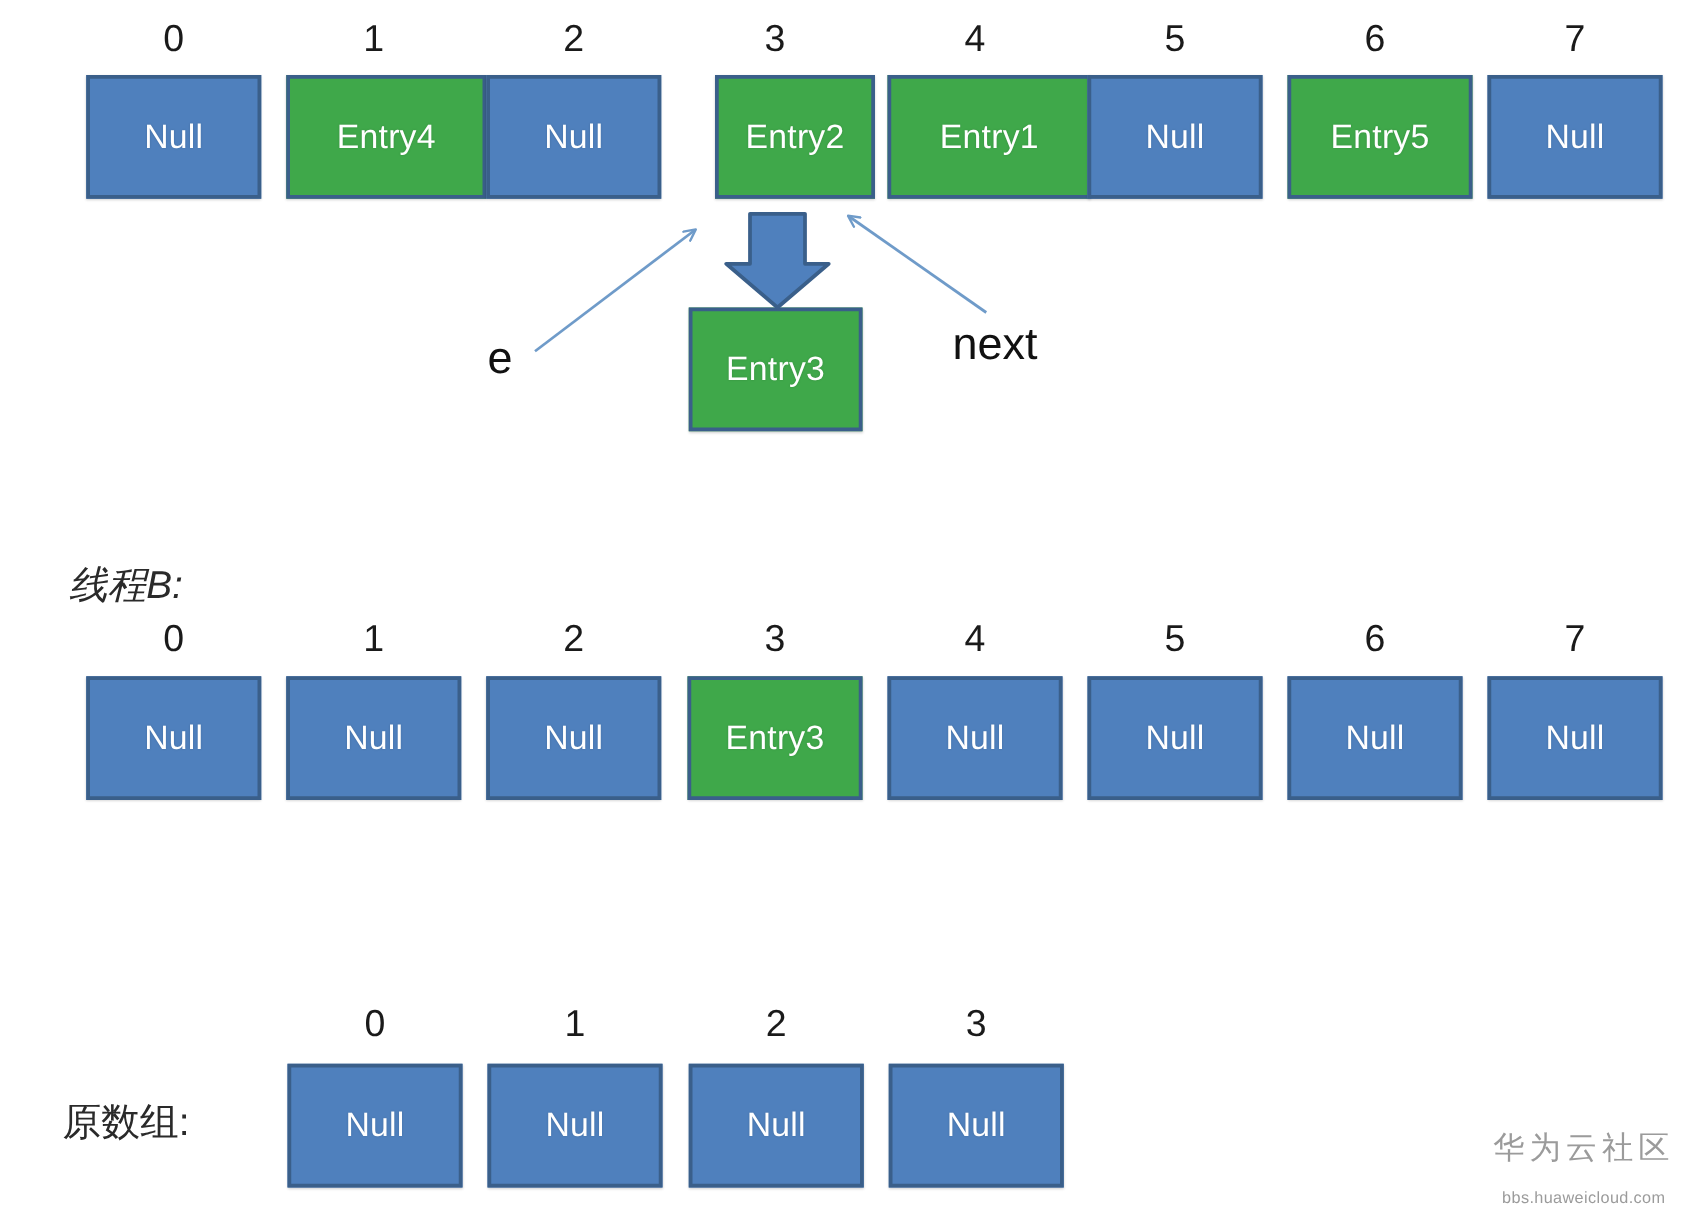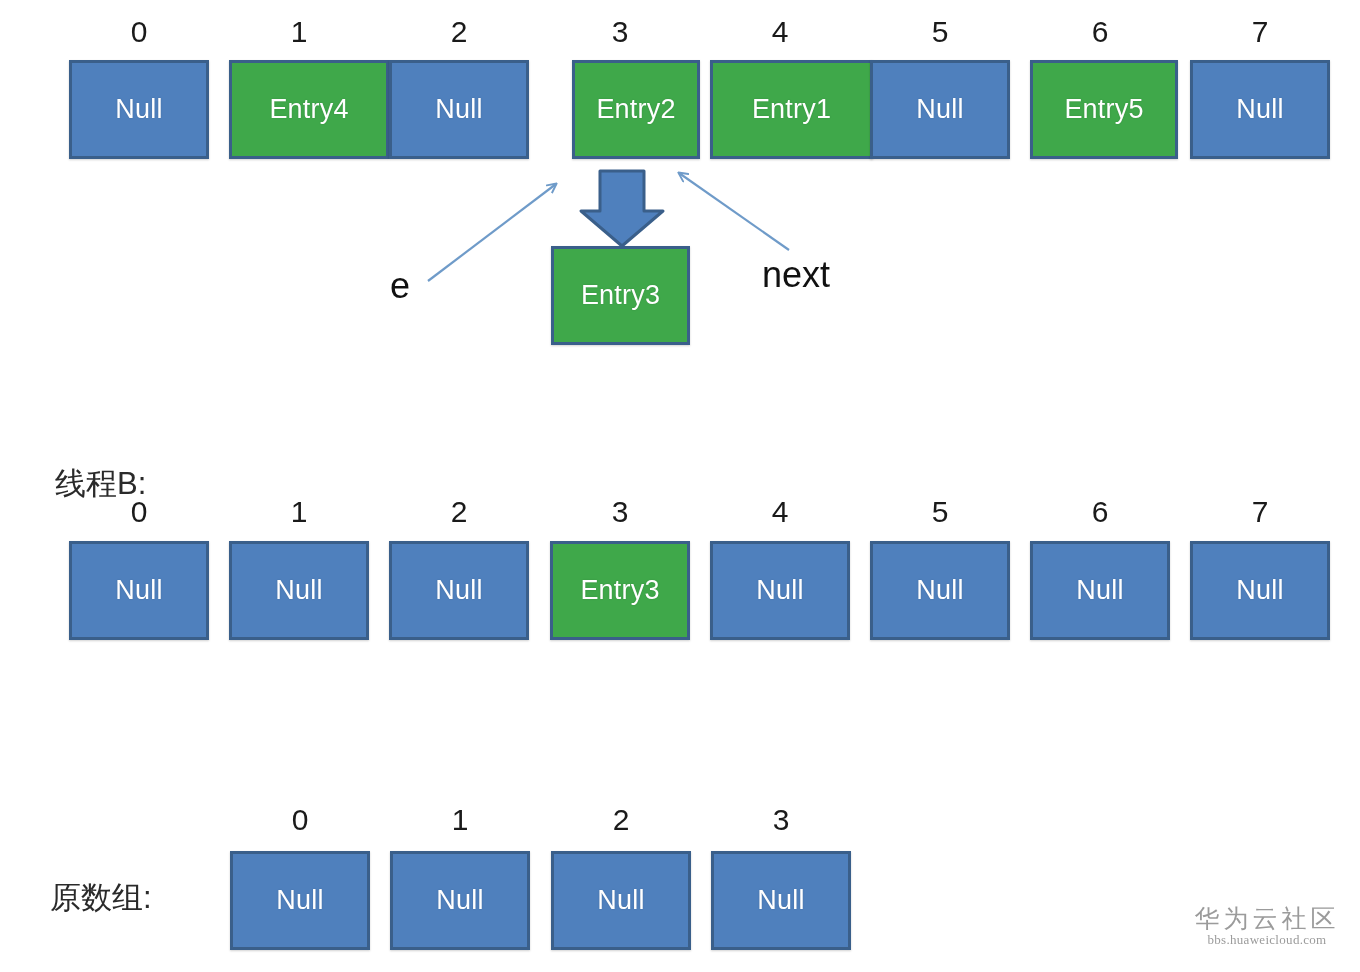--- a/index.html
+++ b/index.html
@@ -82,32 +82,31 @@
     pointer-events: none;
   }
 
   
   .watermark {
     position: absolute;
     text-align: center;
     color: #9b9b9b;
     white-space: nowrap;
     user-select: none;
-    font-family: Liberation Serif, serif;
   }
   .wm-cn {
     font-size: 25px;
     letter-spacing: 4px;
     line-height: 1;
   }
   .wm-url {
     font-size: 13px;
     letter-spacing: .3px;
     line-height: 1;
-    margin-top: 2px;
+    margin-top: 20px;
   }
 </style>
 </head>
 <body>
 
 <div id="canvas">
 
   <div class="idx" style="left:69px; top:17px; width:140px;">0</div>
   <div class="idx" style="left:229px; top:17px; width:140px;">1</div>
   <div class="idx" style="left:389px; top:17px; width:140px;">2</div>
@@ -124,21 +123,21 @@
   <div class="cell green" style="left:710px;  top:60px; width:163px; height:99px;">Entry1</div>
   <div class="cell blue" style="left:870px;  top:60px; width:140px; height:99px;">Null</div>
   <div class="cell green" style="left:1030px; top:60px; width:148px; height:99px;">Entry5</div>
   <div class="cell blue" style="left:1190px; top:60px; width:140px; height:99px;">Null</div>
 
   <div class="cell green" style="left:551px; top:246px; width:139px; height:99px;">Entry3</div>
 
   <div class="annot" style="left:390px; top:268px;">e</div>
   <div class="annot" style="left:762px; top:257px;">next</div>
 
-  <div class="caption" style="left:55px; top:468px;">线程B:</div>
+  <div class="caption" style="left:55px; top:452px;font-style:italic;">线程B:</div>
 
   <div class="idx" style="left:69px; top:497px; width:140px;">0</div>
   <div class="idx" style="left:229px; top:497px; width:140px;">1</div>
   <div class="idx" style="left:389px; top:497px; width:140px;">2</div>
   <div class="idx" style="left:550px; top:497px; width:140px;">3</div>
   <div class="idx" style="left:710px; top:497px; width:140px;">4</div>
   <div class="idx" style="left:870px; top:497px; width:140px;">5</div>
   <div class="idx" style="left:1030px; top:497px; width:140px;">6</div>
   <div class="idx" style="left:1190px; top:497px; width:140px;">7</div>
 

